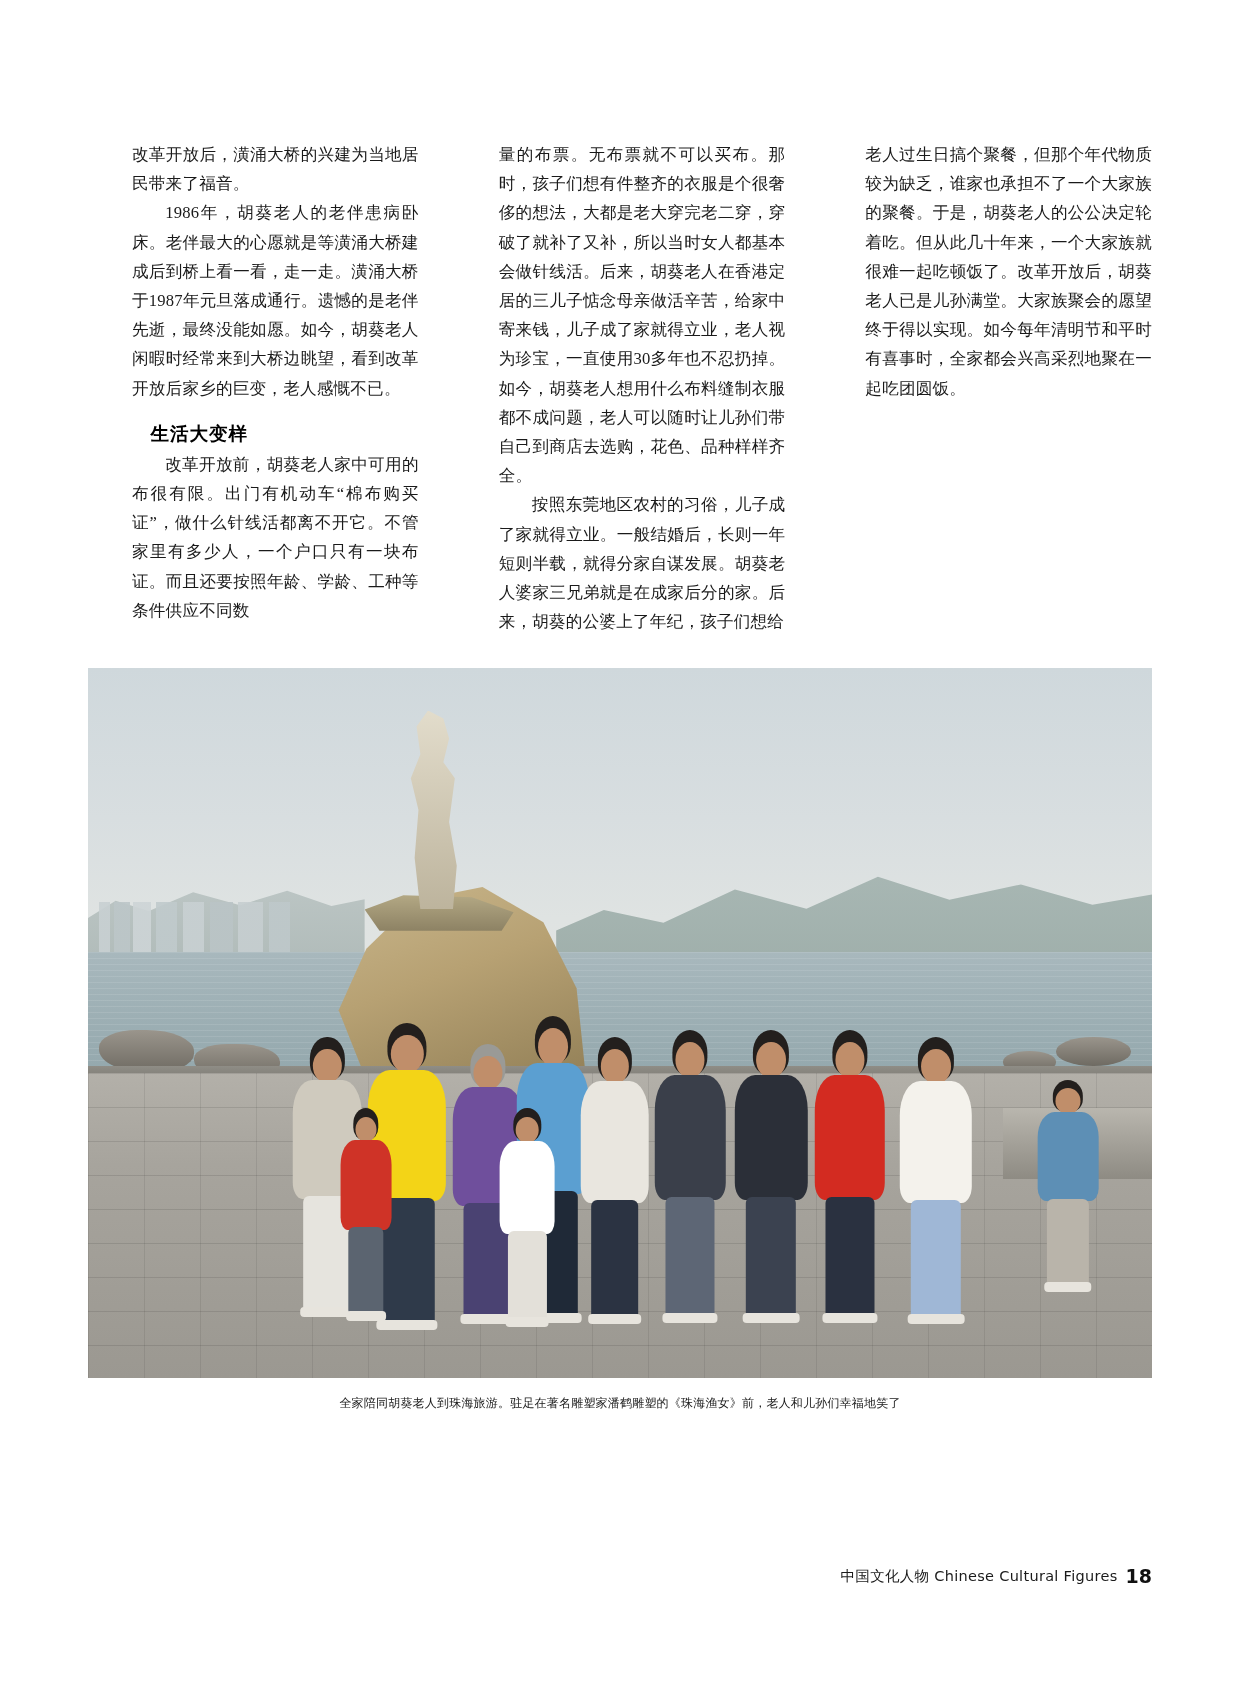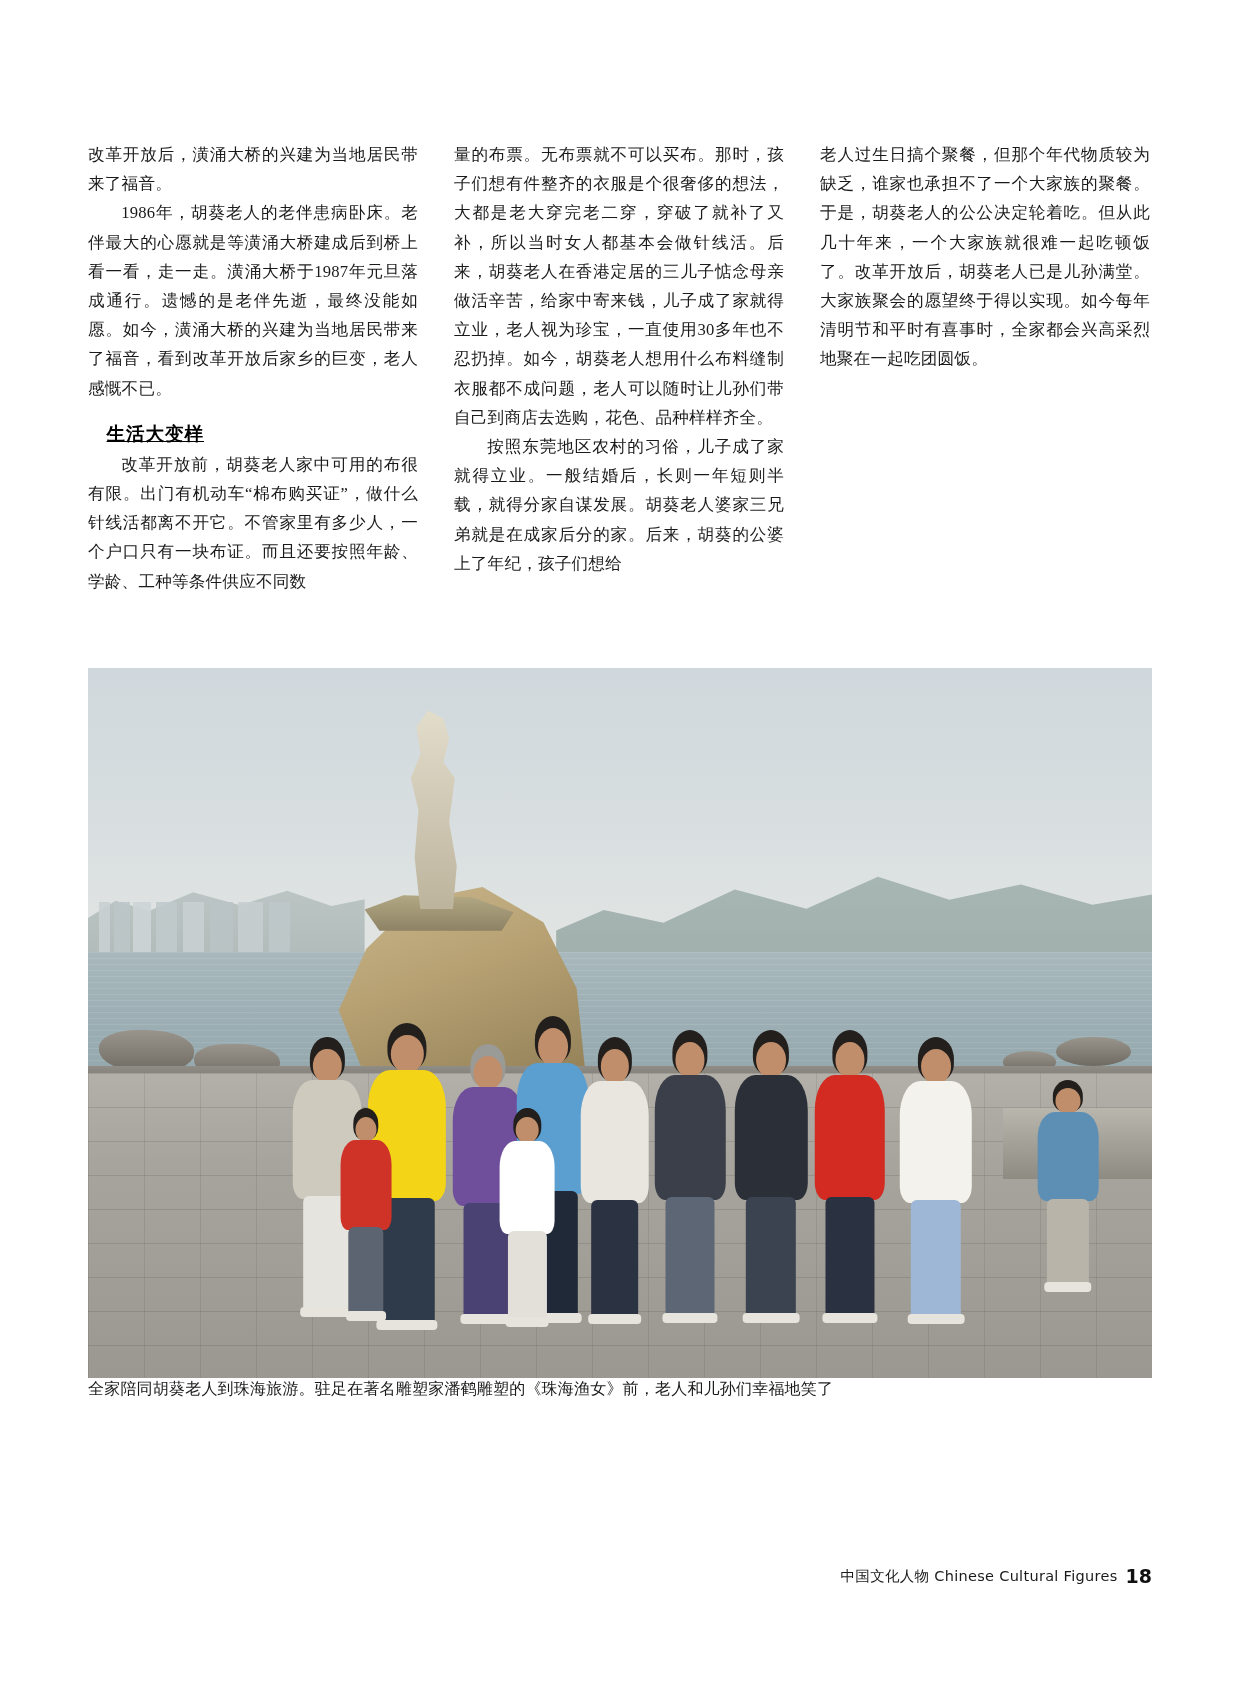--- a/index.html
+++ b/index.html
@@ -20,20 +20,21 @@
   .columns {
     position: absolute;
     left: 88px;
     top: 140px;
     width: 1064px;
     display: flex;
     gap: 36px;
   }
   .col {
     width: 330px;
+    margin-left: 44px;
   }
   .col p {
     margin: 0;
     font-size: 16.6px;
     line-height: 29.2px;
     color: #1a1a1a;
     text-align: justify;
     text-justify: inter-ideograph;
     letter-spacing: 0.2px;
   }
@@ -41,42 +42,43 @@
     text-indent: 2em;
   }
   .subhead {
     margin: 18px 0 4px 0;
     font-family: "DejaVu Sans", "Liberation Sans", sans-serif;
     font-size: 18.5px;
     font-weight: bold;
     color: #000;
     letter-spacing: 1px;
     text-indent: 1em;
-    text-decoration: underline;
   }
 
   
   .figure {
     position: absolute;
     left: 88px;
     top: 668px;
     width: 1064px;
   }
   .photo {
     position: relative;
     width: 1064px;
     height: 710px;
     overflow: hidden;
     background: #9fb3bd;
   }
   .caption {
-    font-size: 16px;
+    margin-top: 14px;
+    font-size: 12px;
     line-height: 22px;
     color: #1a1a1a;
     letter-spacing: 0.2px;
+    text-align: center;
   }
 
   
   .footer {
     position: absolute;
     right: 88px;
     bottom: 96px;
     display: flex;
     align-items: center;
     gap: 8px;
@@ -199,21 +201,21 @@
 </style>
 </head>
 <body>
 
 <div class="page">
 
   <div class="columns">
 
     <div class="col">
       <p>改革开放后，潢涌大桥的兴建为当地居民带来了福音。</p>
-      <p class="indent">1986年，胡葵老人的老伴患病卧床。老伴最大的心愿就是等潢涌大桥建成后到桥上看一看，走一走。潢涌大桥于1987年元旦落成通行。遗憾的是老伴先逝，最终没能如愿。如今，潢涌大桥的兴建为当地居民带来了福音，看到改革开放后家乡的巨变，老人感慨不已。</p>
+      <p class="indent">1986年，胡葵老人的老伴患病卧床。老伴最大的心愿就是等潢涌大桥建成后到桥上看一看，走一走。潢涌大桥于1987年元旦落成通行。遗憾的是老伴先逝，最终没能如愿。如今，胡葵老人闲暇时经常来到大桥边眺望，看到改革开放后家乡的巨变，老人感慨不已。</p>
       <div class="subhead">生活大变样</div>
       <p class="indent">改革开放前，胡葵老人家中可用的布很有限。出门有机动车“棉布购买证”，做什么针线活都离不开它。不管家里有多少人，一个户口只有一块布证。而且还要按照年龄、学龄、工种等条件供应不同数</p>
     </div>
 
     <div class="col">
       <p>量的布票。无布票就不可以买布。那时，孩子们想有件整齐的衣服是个很奢侈的想法，大都是老大穿完老二穿，穿破了就补了又补，所以当时女人都基本会做针线活。后来，胡葵老人在香港定居的三儿子惦念母亲做活辛苦，给家中寄来钱，儿子成了家就得立业，老人视为珍宝，一直使用30多年也不忍扔掉。如今，胡葵老人想用什么布料缝制衣服都不成问题，老人可以随时让儿孙们带自己到商店去选购，花色、品种样样齐全。</p>
       <p class="indent">按照东莞地区农村的习俗，儿子成了家就得立业。一般结婚后，长则一年短则半载，就得分家自谋发展。胡葵老人婆家三兄弟就是在成家后分的家。后来，胡葵的公婆上了年纪，孩子们想给</p>
     </div>
 
     <div class="col">

